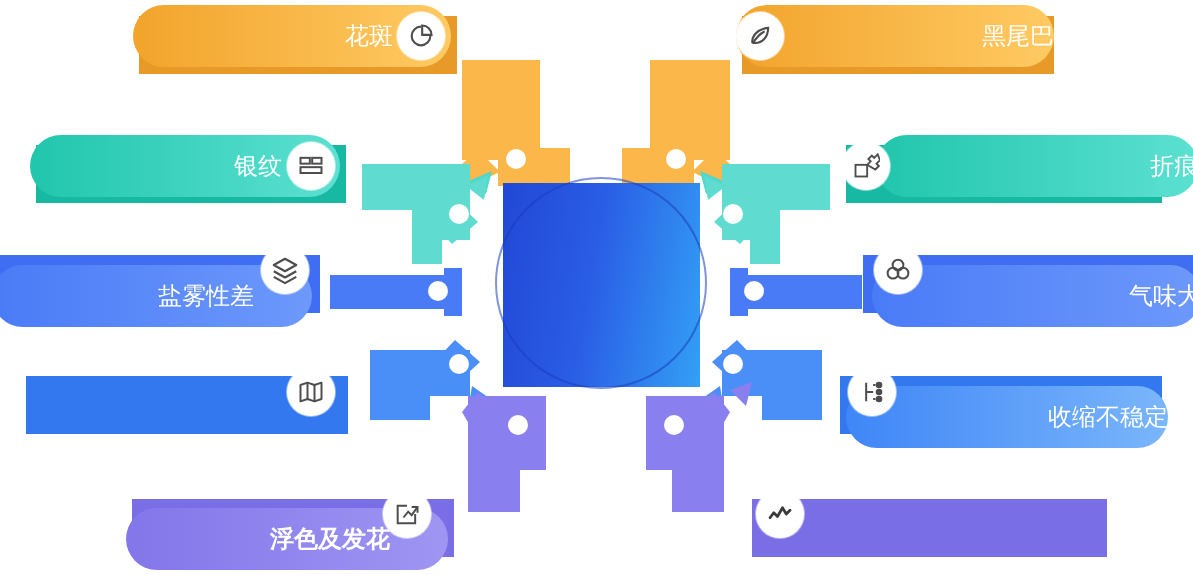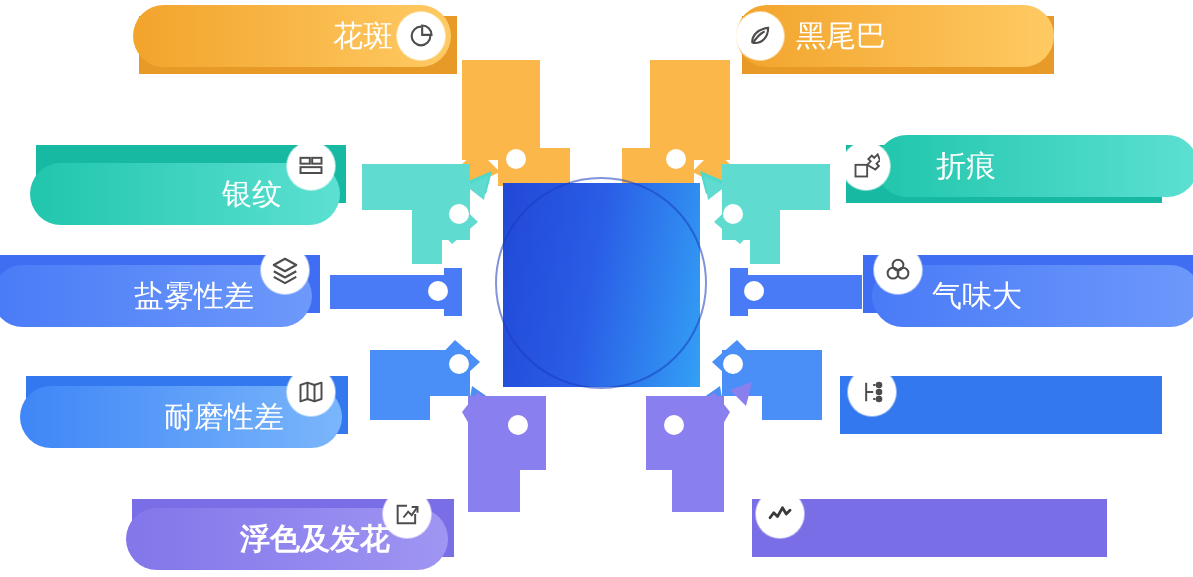--- a/index.html
+++ b/index.html
@@ -30,24 +30,24 @@
     text-align:center;z-index:6;
   }
 
   
   .pill{
     position:absolute;height:62px;border-radius:31px;
     display:flex;align-items:center;z-index:8;
     box-sizing:border-box;
   }
   .pill .txt{
-    color:#ffffff;font-size:30px;white-space:nowrap;line-height:1;
+    color:#ffffff;font-size:24px;white-space:nowrap;line-height:1;
   }
   .pill.right-icon{justify-content:flex-end;padding-right:58px;}
-  .pill.left-icon{justify-content:flex-start;padding-left:60px;}
+  .pill.left-icon{justify-content:flex-end;padding-left:60px;}
   .shadowbar{position:absolute;z-index:7;}
   .ic{
     position:absolute;top:50%;transform:translateY(-50%);
     width:48px;height:48px;border-radius:50%;
     background:#ffffff;z-index:9;
     display:flex;align-items:center;justify-content:center;
     box-shadow:0 0 0 1px rgba(255,255,255,.5);
   }
   .ic svg{display:block;}
 
@@ -163,21 +163,21 @@
     <span class="txt">黑尾巴</span>
   </div>
   <div class="ic" style="left:736px;top:36px;">
     <svg width="28" height="28" viewBox="0 0 24 24" fill="none" stroke="#4d4d4d" stroke-width="1.8">
       <path d="M19 5c0 9-6 13-11 13-1 0-2-.2-2.6-.6C5 13 9 6 19 5z"></path>
         <path d="M6 18c3-5 6-8 10-10"></path>
     </svg>
   </div>
 
   <div class="shadowbar sh-teal" style="left:36px;top:145px;width:310px;height:58px;"></div>
-  <div class="pill t-teal right-icon" style="left:30px;top:135px;width:310px;margin-top:28px;">
+  <div class="pill t-teal right-icon" style="left:30px;top:135px;width:310px;">
     <span class="txt">银纹</span>
   </div>
   <div class="ic" style="left:287px;top:166px;">
     <svg width="28" height="28" viewBox="0 0 24 24" fill="none" stroke="#4d4d4d" stroke-width="1.7">
       <rect x="3" y="5" width="8" height="5"></rect>
         <rect x="13" y="5" width="8" height="5"></rect>
       <rect x="3" y="13" width="18" height="5"></rect>
     </svg>
   </div>
 
@@ -210,31 +210,31 @@
   </div>
   <div class="ic" style="left:874px;top:270px;">
     <svg width="30" height="30" viewBox="0 0 24 24" fill="none" stroke="#4d4d4d" stroke-width="1.6">
       <circle cx="8" cy="14.5" r="4.3"></circle>
         <circle cx="16" cy="14.5" r="4.3"></circle>
         <circle cx="12" cy="8" r="4.3"></circle>
     </svg>
   </div>
 
   <div class="shadowbar sh-blue2" style="left:26px;top:376px;width:322px;height:58px;"></div>
-  <div class="pill t-blue2 right-icon" style="left:20px;top:386px;width:322px;">
-    <span class="txt">耐磨性差</span>
-  </div>
   <div class="ic" style="left:287px;top:392px;">
     <svg width="28" height="28" viewBox="0 0 24 24" fill="none" stroke="#4d4d4d" stroke-width="1.7" stroke-linejoin="round">
       <path d="M3 6l6-2 6 2 6-2v14l-6 2-6-2-6 2z"></path>
         <path d="M9 4v14M15 6v14"></path>
     </svg>
   </div>
 
   <div class="shadowbar sh-blue2" style="left:840px;top:376px;width:322px;height:58px;"></div>
+  <div class="pill t-blue2 left-icon" style="left:846px;top:386px;width:322px;">
+    <span class="txt">收缩不稳定</span>
+  </div>
   <div class="ic" style="left:848px;top:392px;">
     <svg width="28" height="28" viewBox="0 0 24 24" fill="none" stroke="#4d4d4d" stroke-width="1.7">
       <path d="M7 4v16M7 12h6M13 6h2M13 18h2"></path>
       <circle cx="18" cy="6" r="2" fill="#4d4d4d"></circle>
         <circle cx="18" cy="12" r="2" fill="#4d4d4d"></circle>
       <circle cx="18" cy="18" r="2" fill="#4d4d4d"></circle>
     </svg>
   </div>
 
   <div class="shadowbar sh-purple" style="left:132px;top:499px;width:322px;height:58px;"></div>

